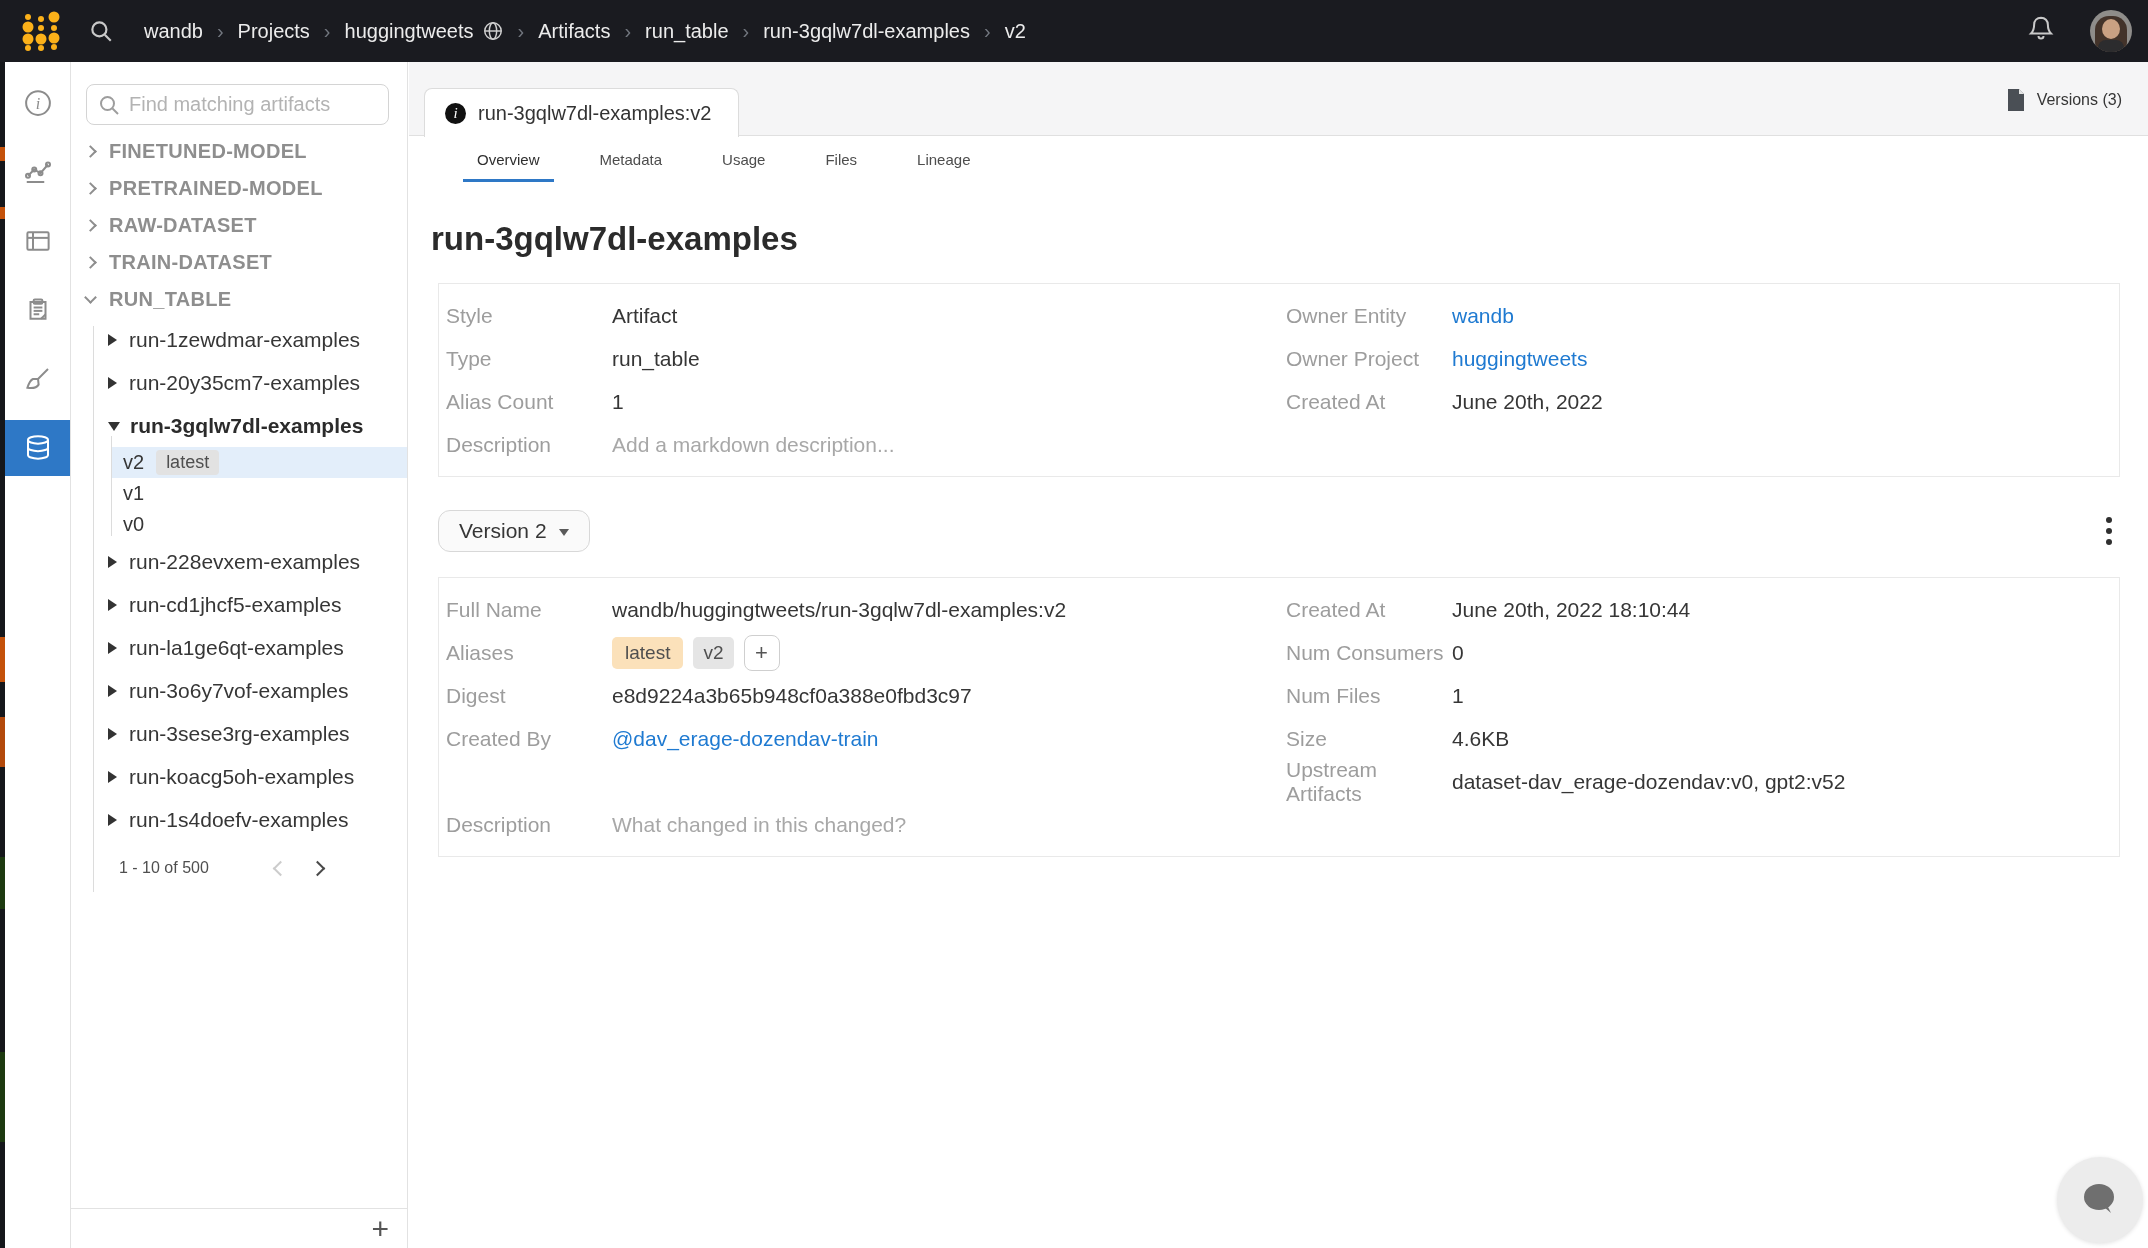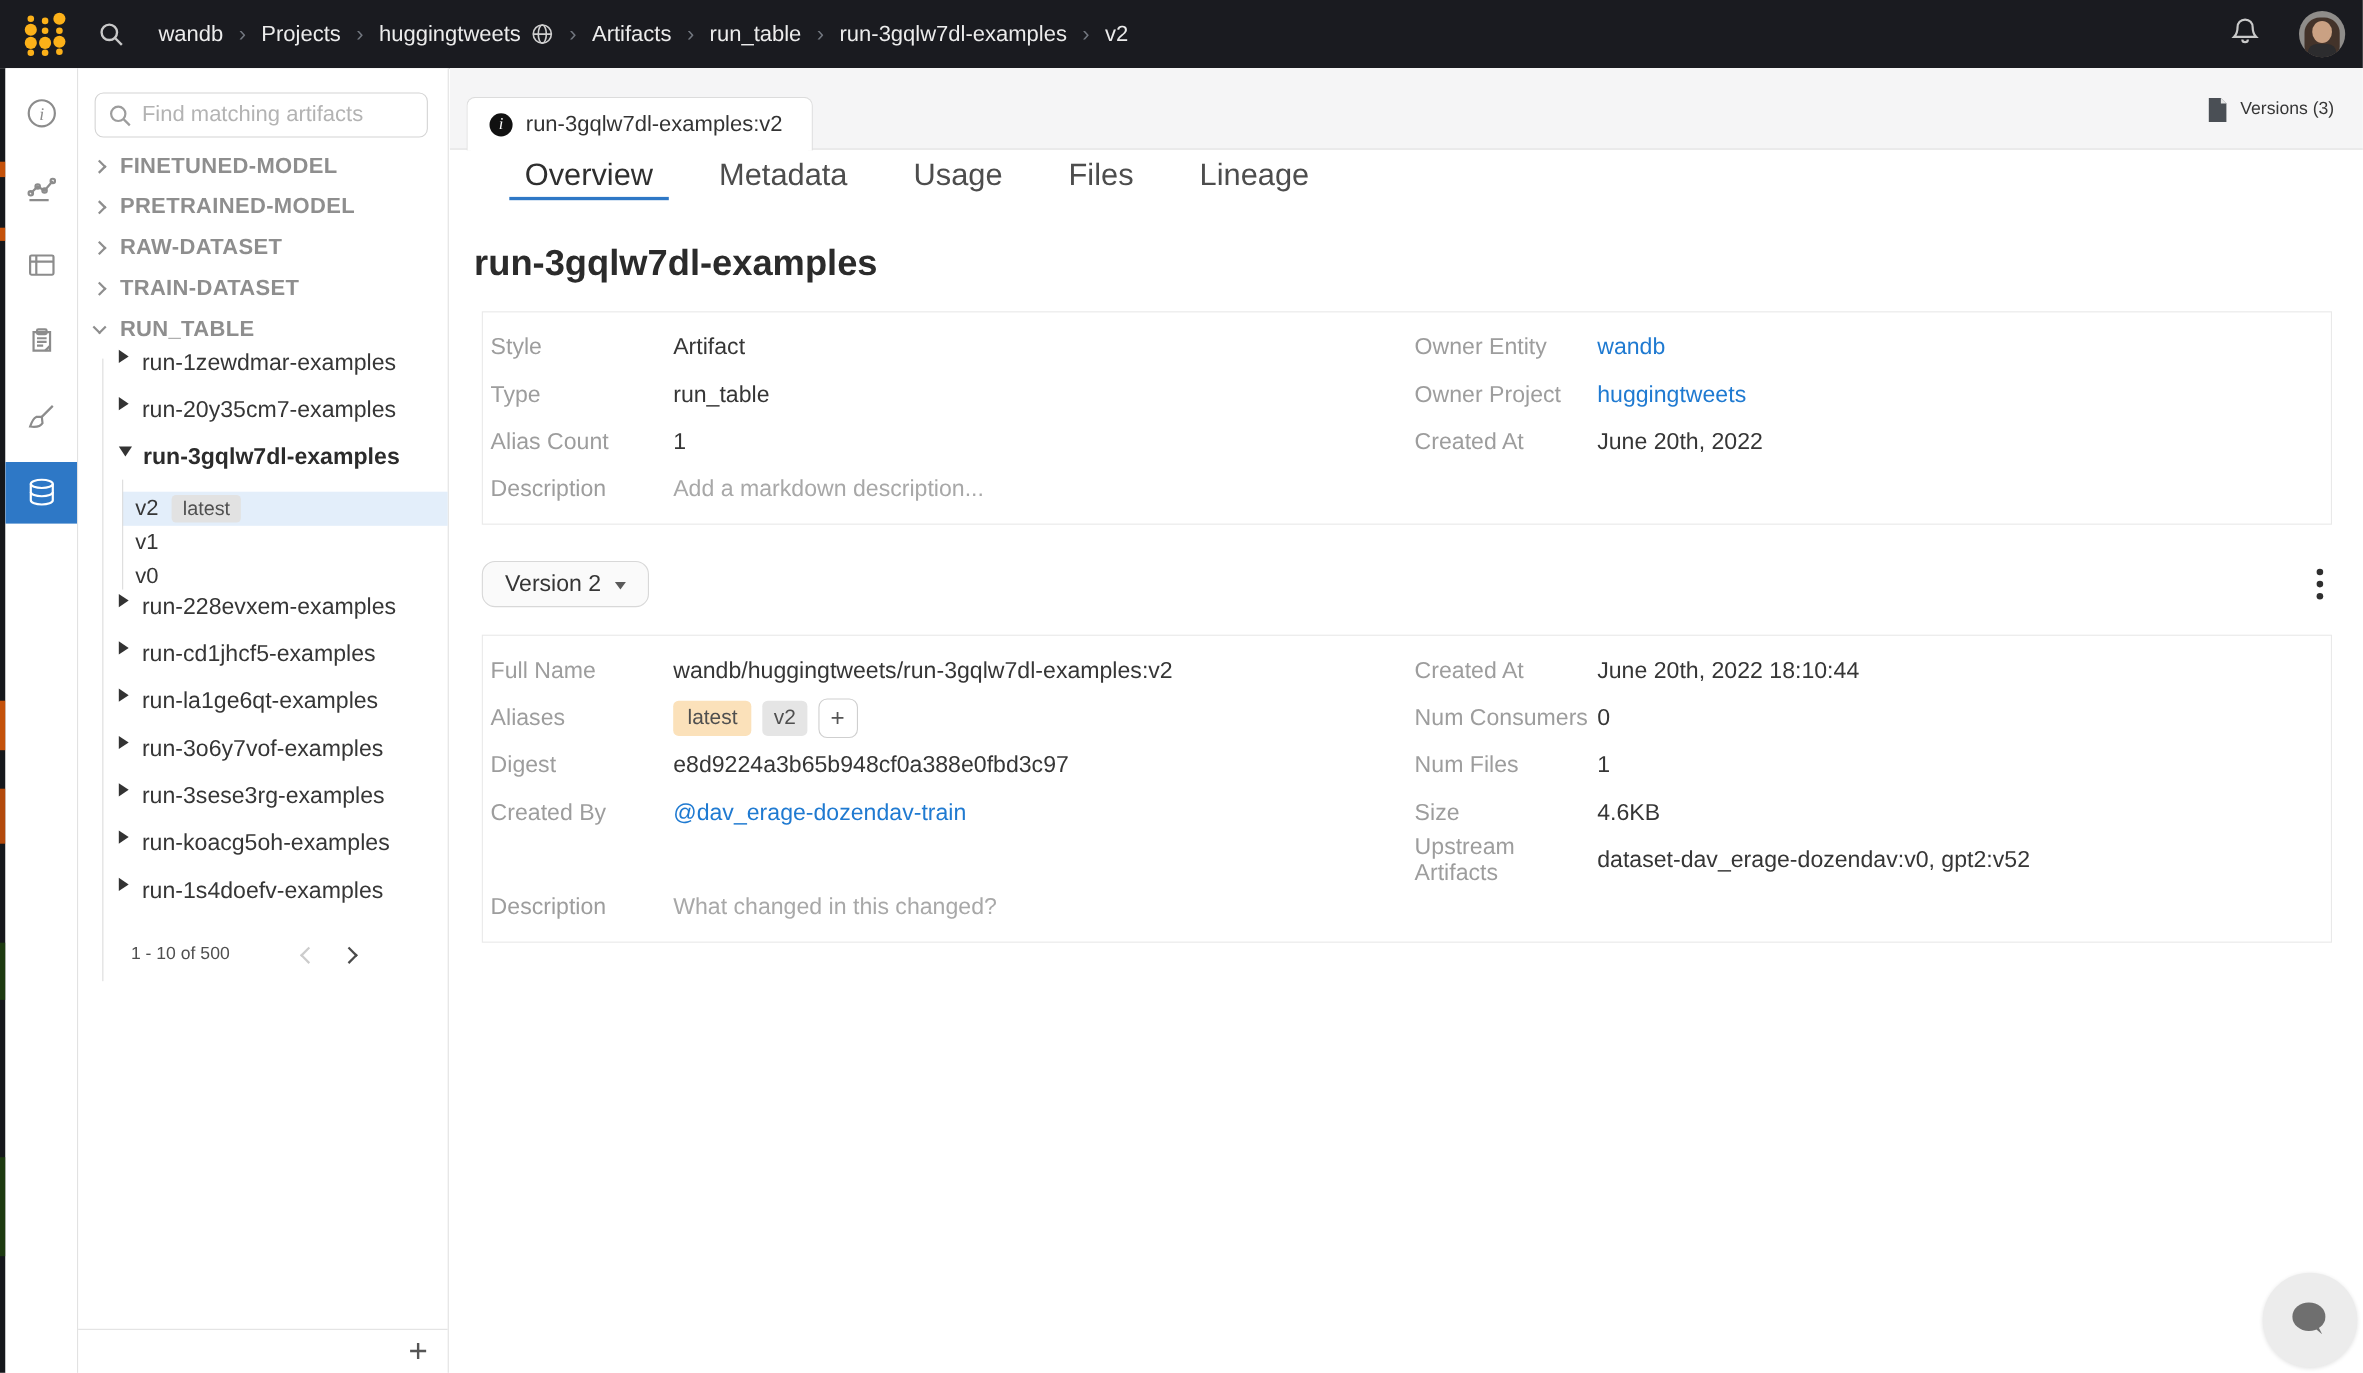--- a/index.html
+++ b/index.html
@@ -54,21 +54,21 @@
   .cat-row { height:37px; display:flex; align-items:center; padding-left:15px; cursor:pointer; }
   .chev { width:9px; height:9px; border-right:2.4px solid #8e8e8e; border-bottom:2.4px solid #8e8e8e;
     display:inline-block; flex:0 0 auto; }
   .chev.right { transform:rotate(-45deg); margin-right:14px; }
   .chev.down  { transform:rotate(45deg); margin-right:14px; margin-top:-4px; }
   .cat-label { font-size:20px; font-weight:700; color:#8e8e8e; letter-spacing:.3px; }
 
   .tree { position:relative; }
   .guide1 { position:absolute; left:22px; top:8px; width:1px; height:566px; background:#dcdcdc; }
   .guide2 { position:absolute; left:40px; top:118px; width:1px; height:100px; background:#dcdcdc; }
-  .run-row { height:43px; display:flex; padding-left:37px; cursor:pointer; }
+  .run-row { height:43px; display:flex; align-items:center; padding-left:37px; cursor:pointer; }
   .tri-right { width:0; height:0; border-left:9px solid #333; border-top:6px solid transparent;
     border-bottom:6px solid transparent; margin-right:12px; flex:0 0 auto; }
   .tri-down { width:0; height:0; border-top:9px solid #333; border-left:6px solid transparent;
     border-right:6px solid transparent; margin-right:10px; margin-top:2px; flex:0 0 auto; }
   .run-label { font-size:21px; color:#363636; }
   .run-row.expanded .run-label { font-weight:700; color:#2b2b2b; }
   .ver-row { height:31px; display:flex; align-items:center; padding-left:52px; cursor:pointer;
     margin-left:40px; width:296px; }
   .ver-row.selected { background:#e3eefa; }
   .ver-row { padding-left:12px; }
@@ -97,21 +97,21 @@
   .info-dot { width:21px; height:21px; border-radius:50%; background:#111; color:#fff; font-size:15px;
     font-style:italic; font-family:"Liberation Serif",serif; display:flex; align-items:center;
     justify-content:center; margin-right:12px; flex:0 0 auto; }
   .artifact-tab-label { font-size:20px; color:#333; }
   .versions-btn { position:absolute; right:26px; top:20px; height:36px; display:flex; align-items:center;
     cursor:pointer; }
   .versions-btn svg { margin-right:10px; }
   .versions-label { font-size:16px; color:#363636; }
 
   .subtabs { display:flex; align-items:stretch; height:46px; padding-left:66px; }
-  .subtab { display:flex; align-items:center; margin-right:56px; font-size:28px; color:#4d4d4d;
+  .subtab { display:flex; align-items:center; margin-right:56px; font-size:15px; color:#4d4d4d;
     cursor:pointer; position:relative; padding:0 2px; }
   .subtab.active { color:#2f2f2f; }
   .subtab.active::after { content:""; position:absolute; left:-12px; right:-12px; bottom:0; height:3px;
     background:#2e78c6; }
 
   .page-title { margin:38px 0 0 22px; font-size:33px; font-weight:700; color:#2b2b2b; }
 
   .panel { margin:25px 28px 0 29px; border:1px solid #e9e9e9; display:flex; padding:10px 0;
     background:#fff; }
   .pcol { flex:1; }

